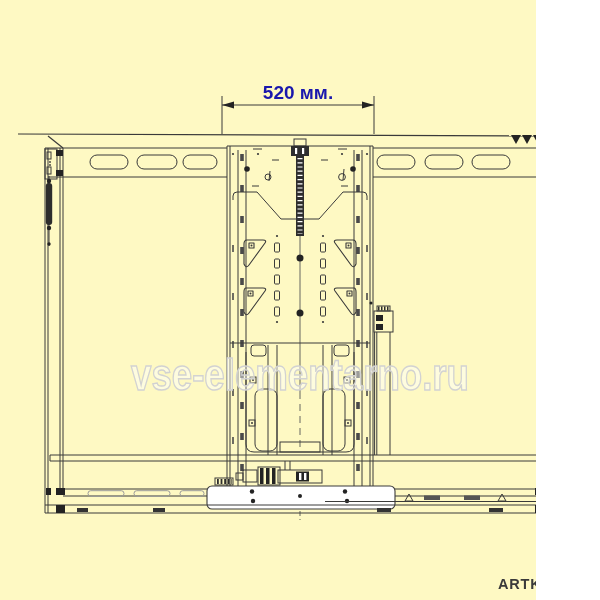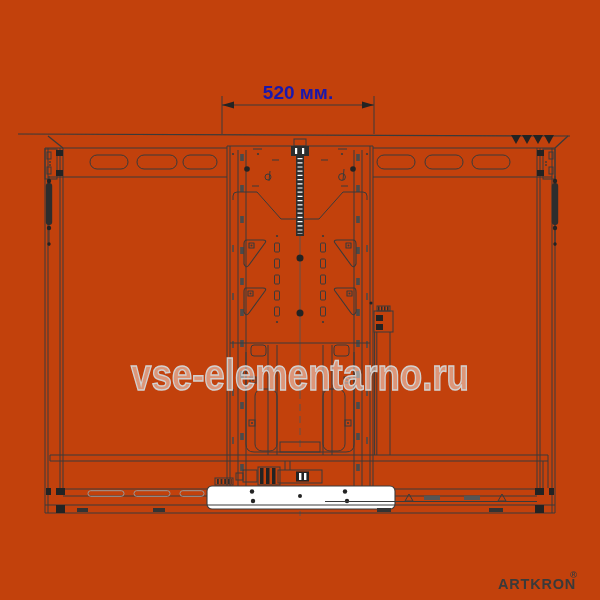--- a/index.html
+++ b/index.html
@@ -1,16 +1,16 @@
 <!DOCTYPE html>
 <html><head>
 <meta charset="utf-8">
 <style>
   html,body{margin:0;padding:0;background:#ffffff;}
-  #stage{position:relative;width:600px;height:600px;background:#c2410c;overflow:hidden;
+  #stage{position:relative;width:536px;height:600px;background:#fef9c3;overflow:hidden;
          font-family:"Liberation Sans",sans-serif;}
   svg text{font-family:"Liberation Sans",sans-serif;}
   .dim-label{font-weight:bold;font-size:19px;}
   .brand{font-weight:bold;font-size:14.5px;letter-spacing:.8px;}
   .reg{font-weight:bold;font-size:9.5px;}
   .wm{font-weight:bold;font-size:45px;}
 </style>
 </head>
 <body>
 

